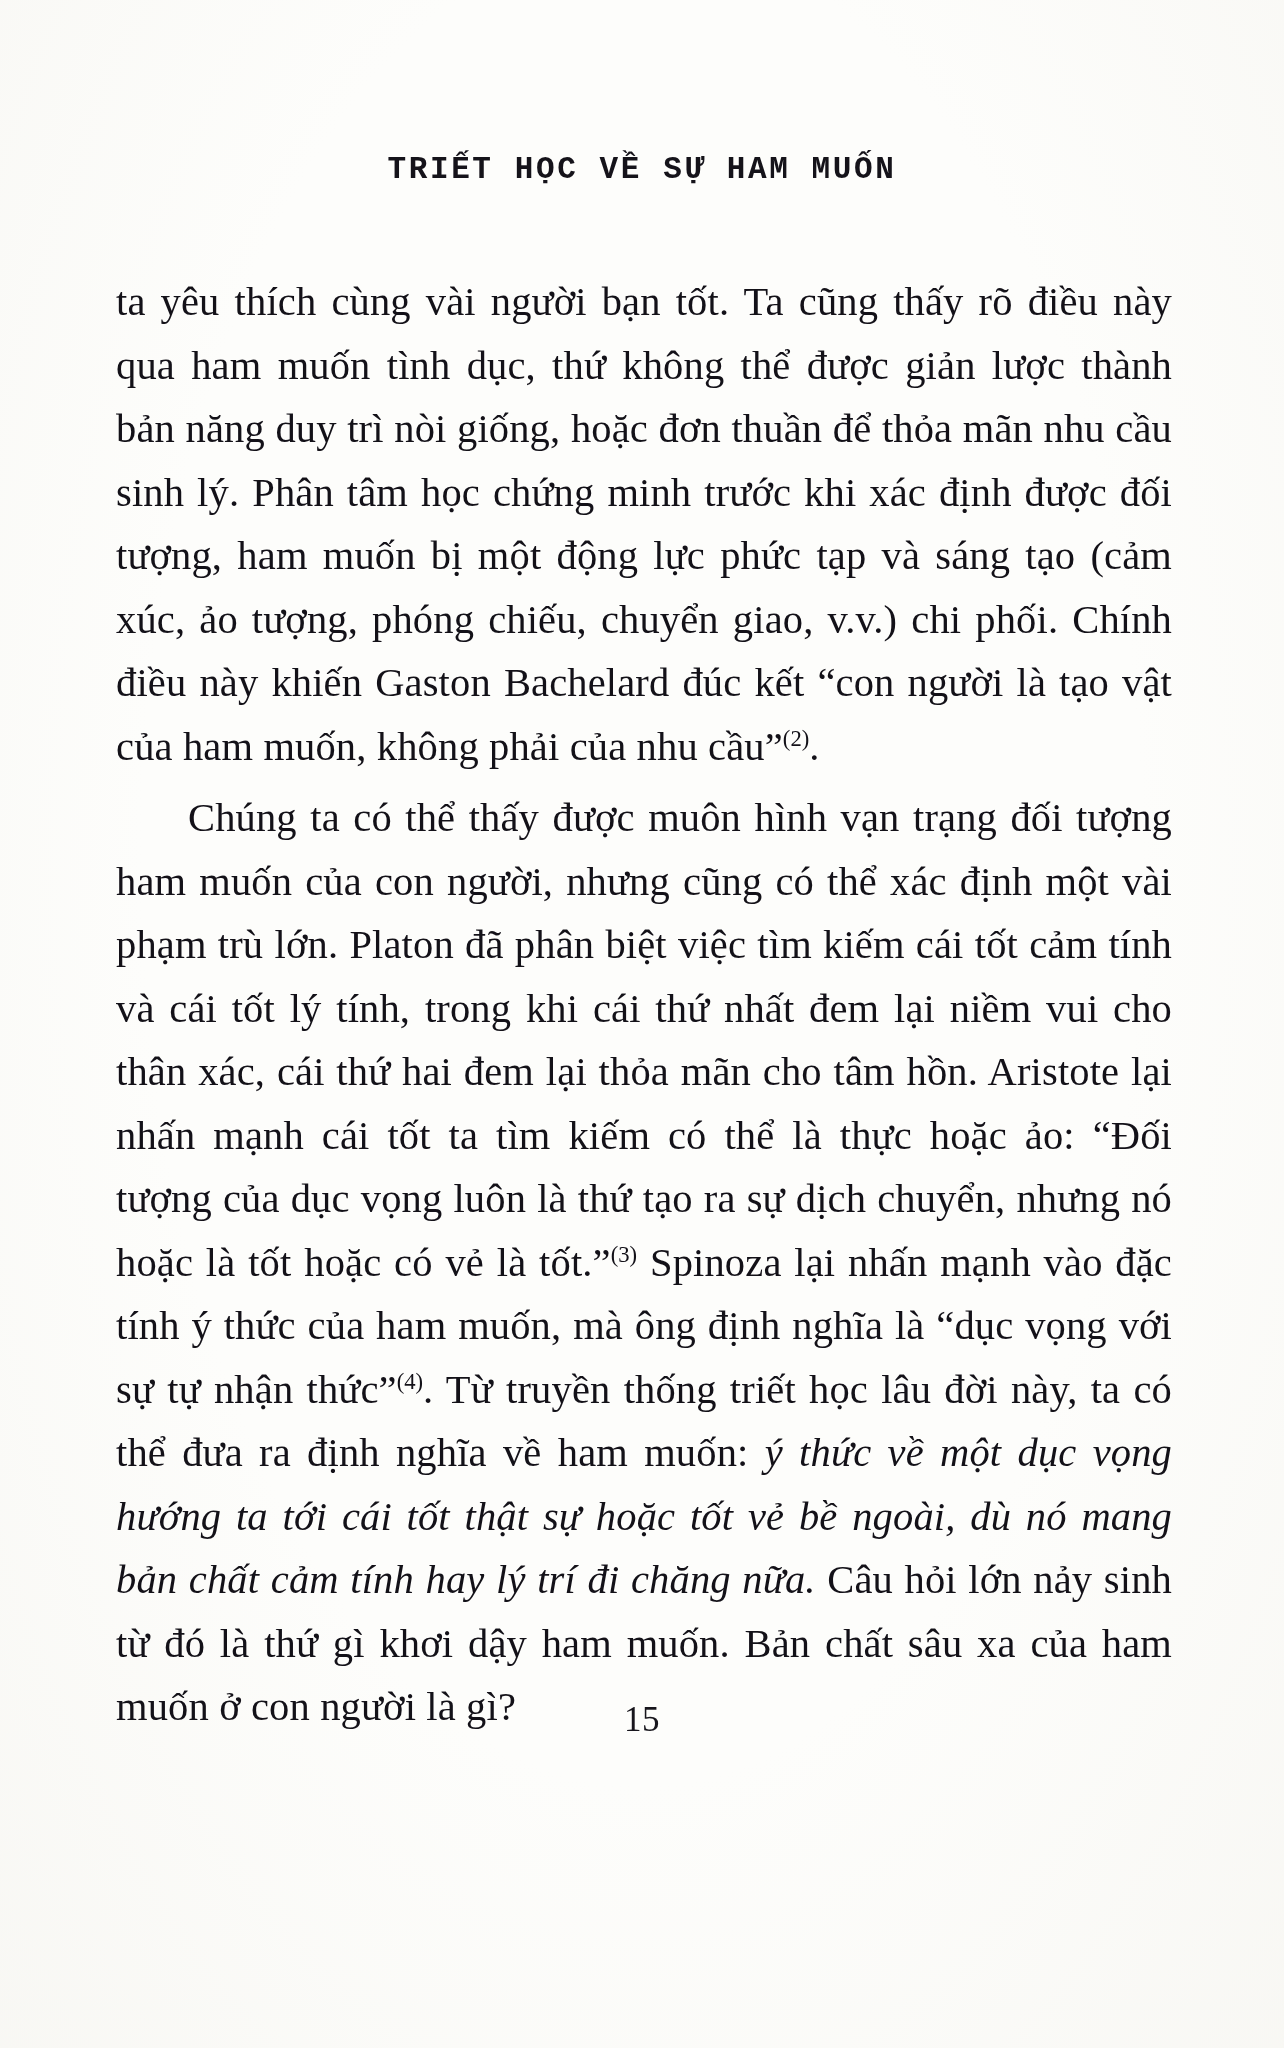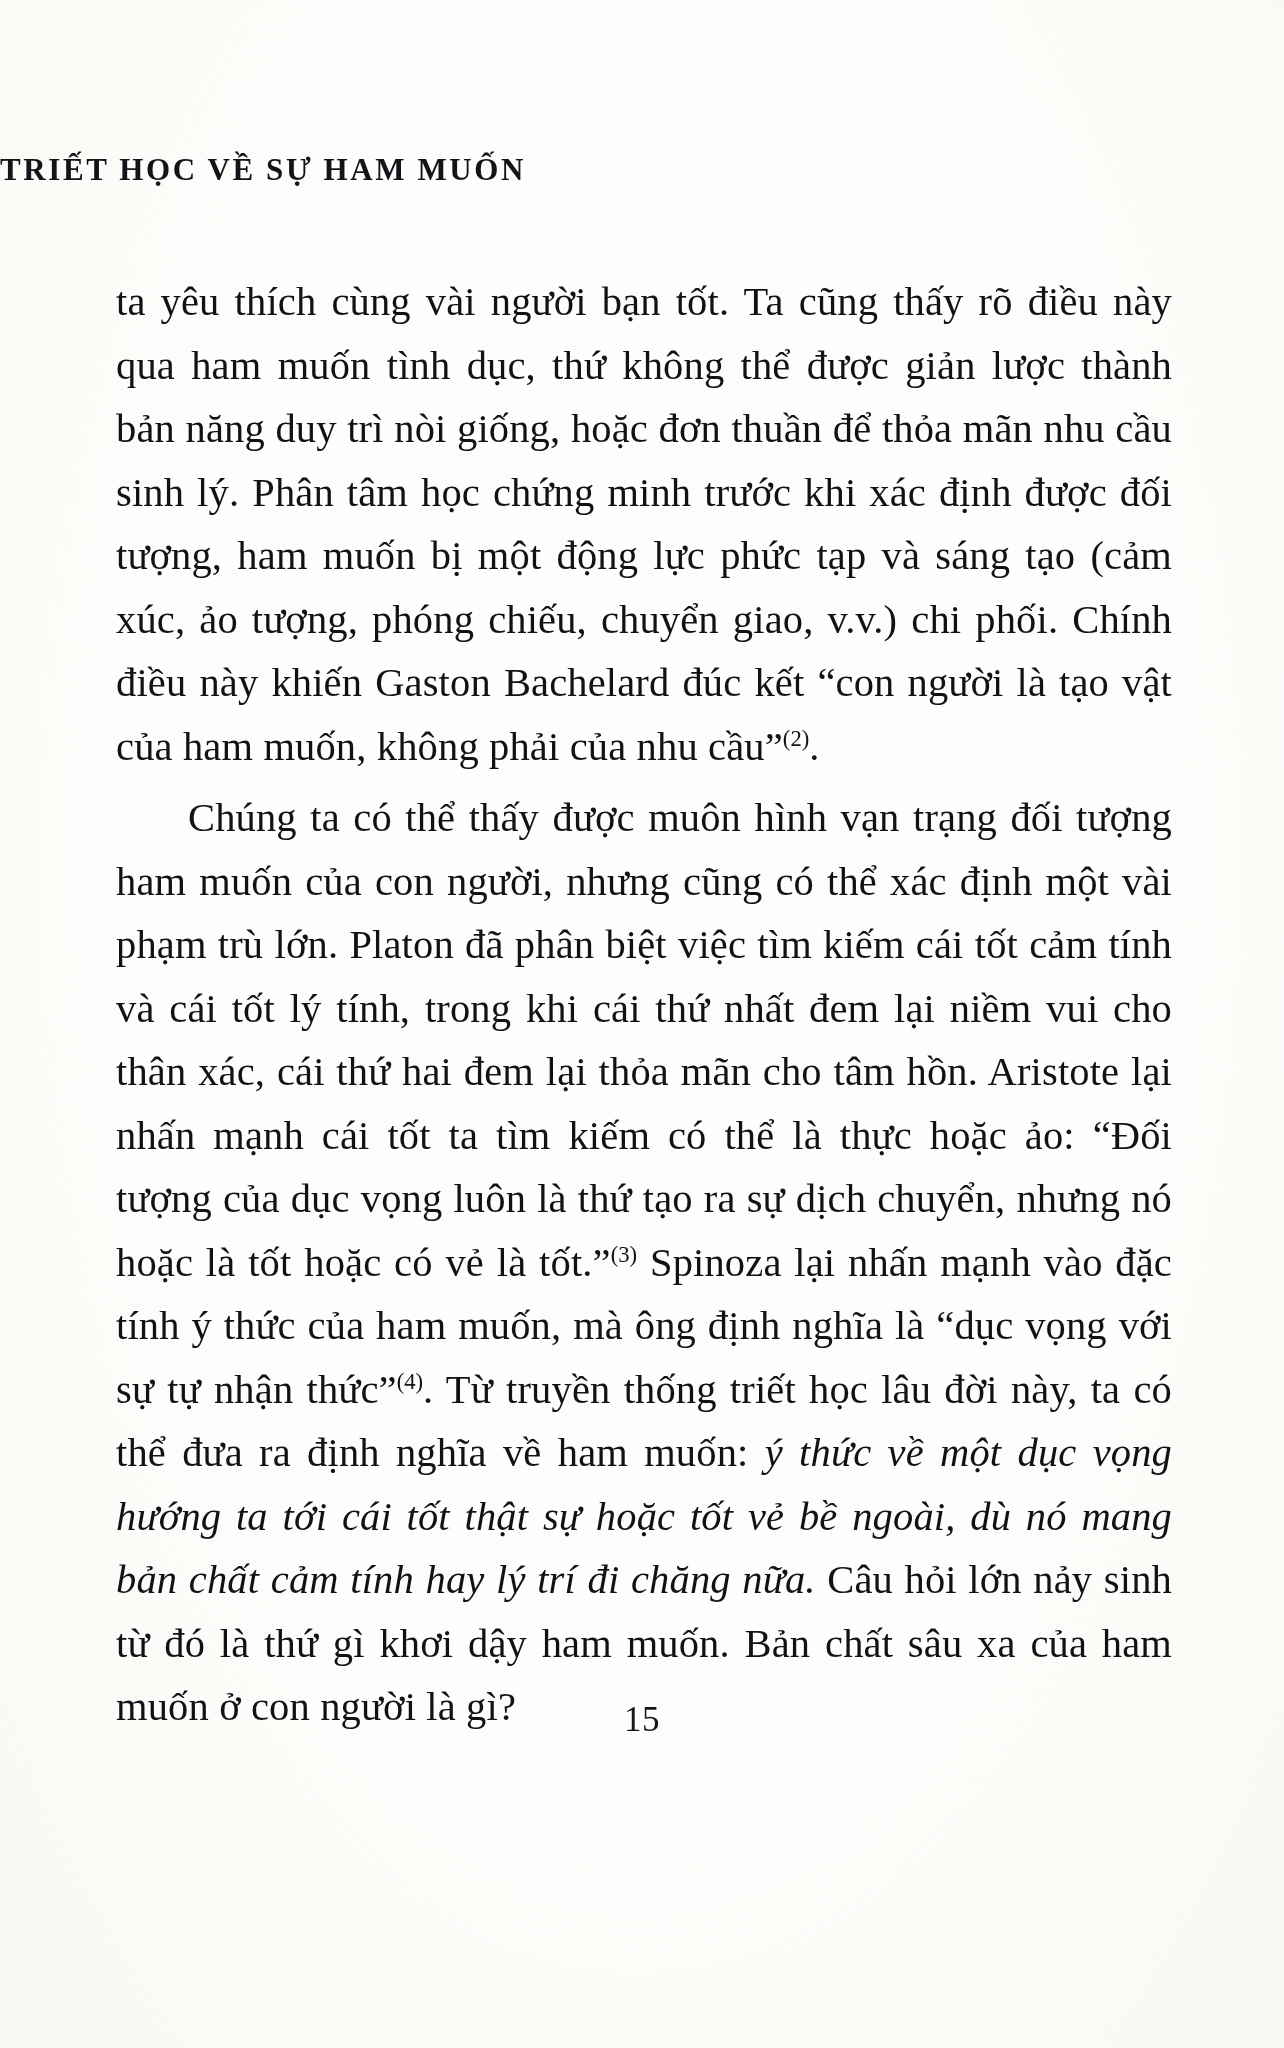--- a/index.html
+++ b/index.html
@@ -29,22 +29,22 @@
     background:
       radial-gradient(ellipse at 50% 42%, rgba(255,255,255,0) 55%, rgba(244,243,238,0.55) 100%);
     pointer-events: none;
   }
 
   .running-head {
     position: absolute;
     top: 152px;
     left: 0;
     width: 1284px;
-    text-align: left;
-    font-family: Liberation Serif, serif;
+    text-align: center;
+    font-family: Liberation Mono, monospace;
     font-size: 31px;
     font-weight: 700;
     letter-spacing: 2.6px;
     color: #15131a;
     white-space: nowrap;
   }
 
   .text-block {
     position: absolute;
     top: 262px;

